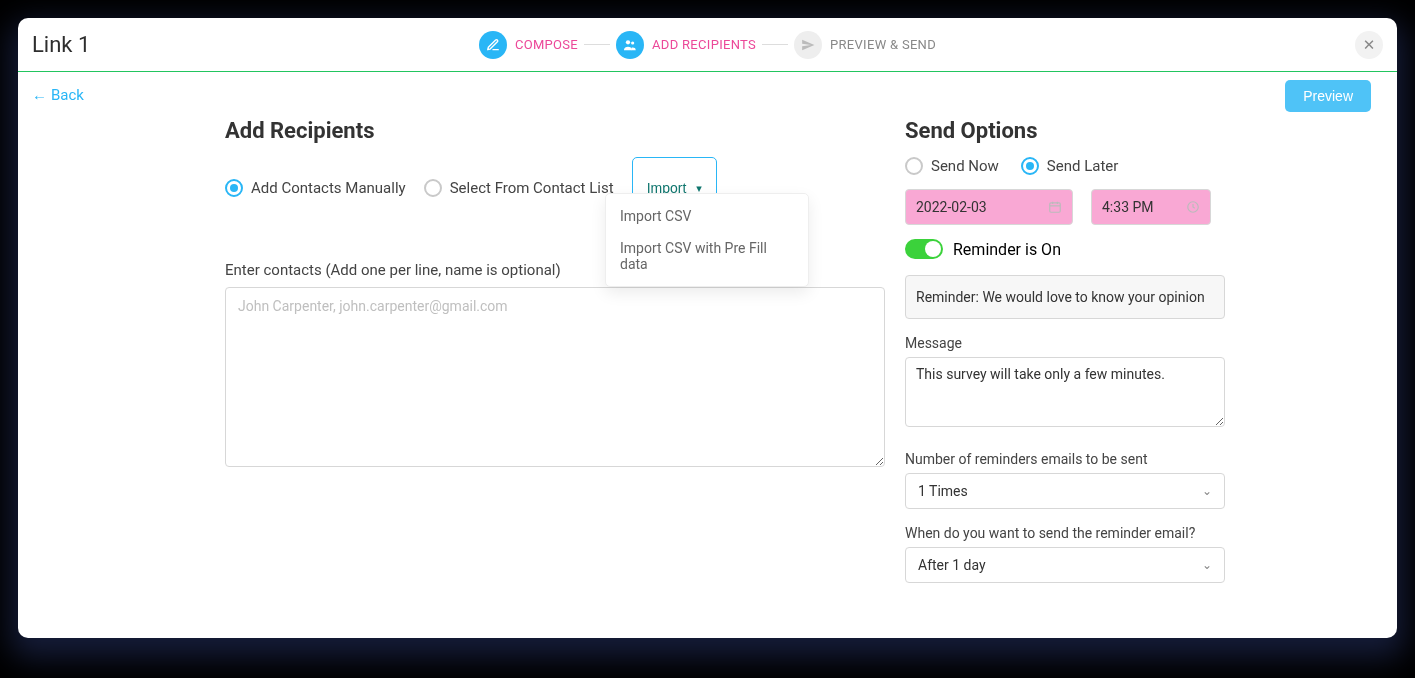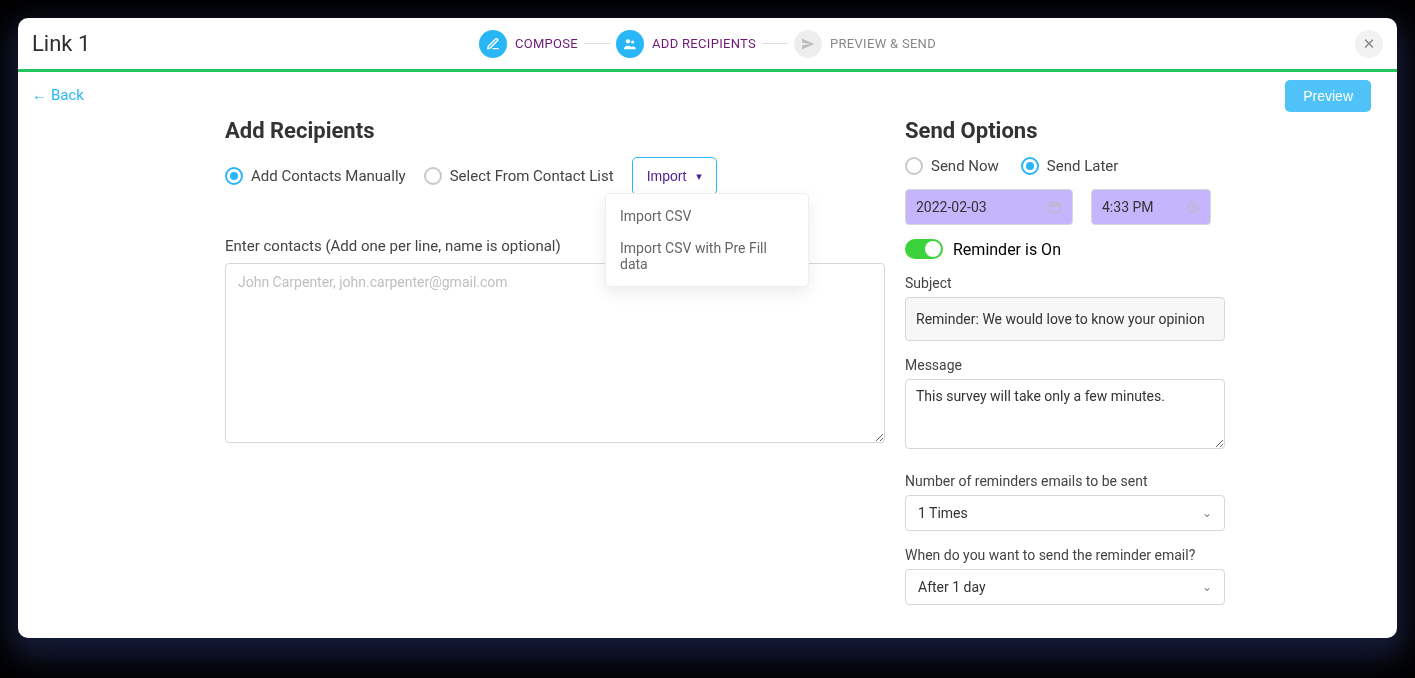--- a/index.html
+++ b/index.html
@@ -17,21 +17,21 @@
     background:#fff;
     border-radius:10px;
     box-shadow: 0 12px 30px 8px rgba(60,80,160,0.35);
     overflow:hidden;
   }
 
   
   .header {
     position:relative;
     height:54px;
-    border-bottom:3px solid #22c55e;
+    border-bottom:1px solid #22c55e;
     display:flex;
     align-items:center;
   }
   .header-title {
     position:absolute;
     left:14px;
     font-size:22px;
     color:#2e2e2e;
   }
   .stepper {
@@ -44,21 +44,21 @@
     display:flex; align-items:center; gap:8px;
   }
   .step-icon {
     width:28px; height:28px; border-radius:50%;
     display:flex; align-items:center; justify-content:center;
     font-size:14px;
   }
   .step-icon.active { background:#29b6f6; color:#fff; }
   .step-icon.inactive { background:#eee; color:#bbb; }
   .step-label { font-size:13px; letter-spacing:0.3px; }
-  .step-label.active { color:#701a75; }
+  .step-label.active { color:#ec4899; }
   .step-label.inactive { color:#888; }
   .step-sep {
     width:26px; height:1px; background:#ddd; margin:0 6px;
   }
   .close-btn {
     position:absolute; right:14px;
     width:28px; height:28px; border-radius:50%;
     background:#f2f2f2; color:#888;
     display:flex; align-items:center; justify-content:center;
     font-size:15px; cursor:pointer;
@@ -103,22 +103,22 @@
   .radio-dot {
     width:18px; height:18px; border-radius:50%;
     border:2px solid #c9c9c9; display:inline-block; position:relative;
   }
   .radio-dot.selected { border-color:#29b6f6; }
   .radio-dot.selected::after{
     content:""; position:absolute; left:3px; top:3px; width:8px; height:8px; border-radius:50%; background:#29b6f6;
   }
 
   .import-btn {
-    border:1px solid #29b6f6; color:#4c1d95; background:#fff;
-    border-radius:5px; padding:10px 14px; font-size:14px;
+    border:1px solid #29b6f6; color:#0f766e; background:#fff;
+    border-radius:5px; padding:22px 14px; font-size:14px;
     display:inline-flex; align-items:center; gap:10px; cursor:pointer;
   }
   .import-btn .chev { font-size:11px; }
 
   .import-menu {
     position:absolute;
     left:380px; top:36px;
     width:204px;
     background:#fff;
     border:1px solid #eee;
@@ -140,21 +140,21 @@
   }
   .textarea::placeholder { color:#bfbfbf; }
 
   
   .send-radio-row { display:flex; gap:22px; margin-bottom:14px;}
   .date-time-row { display:flex; gap:18px; margin-bottom:14px;}
   .input-box {
     height:36px; border:1px solid #d7d7d7; border-radius:4px;
     display:flex; align-items:center; padding:0 10px; font-size:14px; color:#333;
     justify-content:space-between;
-    background:#c4b5fd;
+    background:#f9a8d4;
   }
   .input-box.date { width:168px; }
   .input-box.time { width:120px; }
   .input-icon { color:#bbb; font-size:14px; }
 
   .toggle-row { display:flex; align-items:center; gap:10px; margin-bottom:16px;}
   .toggle {
     width:38px; height:20px; border-radius:20px; background:#3bd23b; position:relative; cursor:pointer;
   }
   .toggle::after{
@@ -304,21 +304,20 @@
                 </svg>
             </span>
           </div>
         </div>
 
         <div class="toggle-row">
           <div class="toggle"></div>
           <span>Reminder is On</span>
         </div>
 
-        <div class="small-label">Subject</div>
         <input class="text-input" value="Reminder: We would love to know your opinion" style="">
         <div class="gap"></div>
 
         <div class="small-label">Message</div>
         <textarea class="msg-area" style="">This survey will take only a few minutes.</textarea>
         <div class="gap20"></div>
 
         <div class="small-label">Number of reminders emails to be sent</div>
         <div class="select-box">
           <span>1 Times</span>

